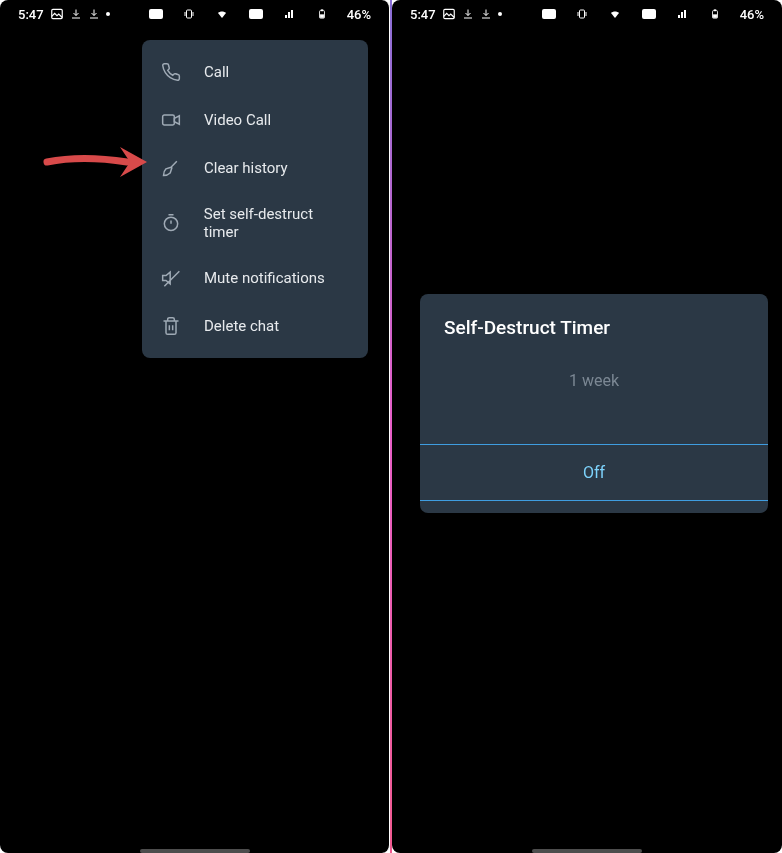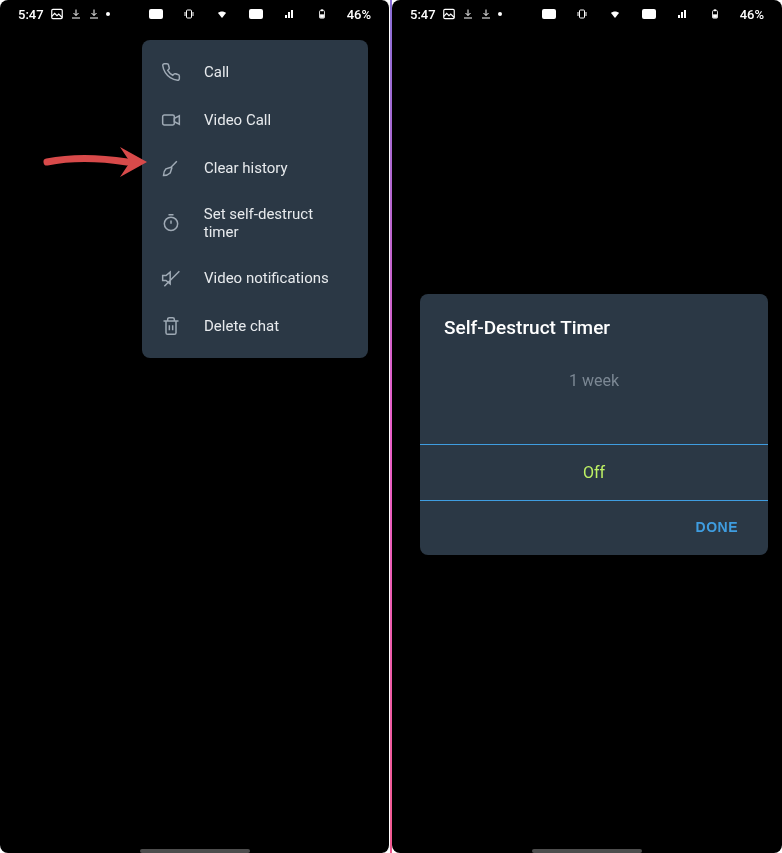--- a/index.html
+++ b/index.html
@@ -100,21 +100,21 @@
       gap: 36px;
     }
     .picker-option {
       width: 100%;
       text-align: center;
       padding: 18px 0;
       font-size: 16px;
     }
     .picker-dim { color: #7b8793; }
     .picker-selected {
-      color: #bef264;
+      color: #7dd3fc;
       border-top: 1px solid #3f9de0;
       border-bottom: 1px solid #3f9de0;
     }
     .dialog-actions {
       display: flex;
       justify-content: flex-end;
       padding: 10px 18px 0;
     }
     .done-btn {
       color: #3f9de0;
@@ -235,21 +235,21 @@
           </svg>
         </span>
       <span>Set self-destruct timer</span>
     </div>
     <div class="menu-item">
       <span class="menu-icon">
           <svg width="20" height="20" viewBox="0 0 24 24" fill="none" stroke="currentColor" stroke-width="1.8">
             <path d="M11 5L6 9H2v6h4l5 4V5zM22 4L4 22"></path>
           </svg>
         </span>
-      <span>Video notifications</span>
+      <span>Mute notifications</span>
     </div>
     <div class="menu-item">
       <span class="menu-icon">
           <svg width="20" height="20" viewBox="0 0 24 24" fill="none" stroke="currentColor" stroke-width="1.8">
             <path d="M3 6h18M8 6V4a2 2 0 012-2h4a2 2 0 012 2v2M6 6v14a2 2 0 002 2h8a2 2 0 002-2V6M10 11v6M14 11v6"></path>
           </svg>
         </span>
       <span>Delete chat</span>
     </div>
   </div>
@@ -322,18 +322,15 @@
       <span>46%</span>
     </div>
   </div>
 
   <div class="dialog">
     <div class="dialog-title">Self-Destruct Timer</div>
     <div class="picker">
       <div class="picker-option picker-dim">1 week</div>
       <div class="picker-option picker-selected">Off</div>
     </div>
-    <div class="dialog-actions">
-      <button class="done-btn">DONE</button>
-    </div>
   </div>
   <div class="nav-indicator"></div>
 </div>
 
 </body></html>

